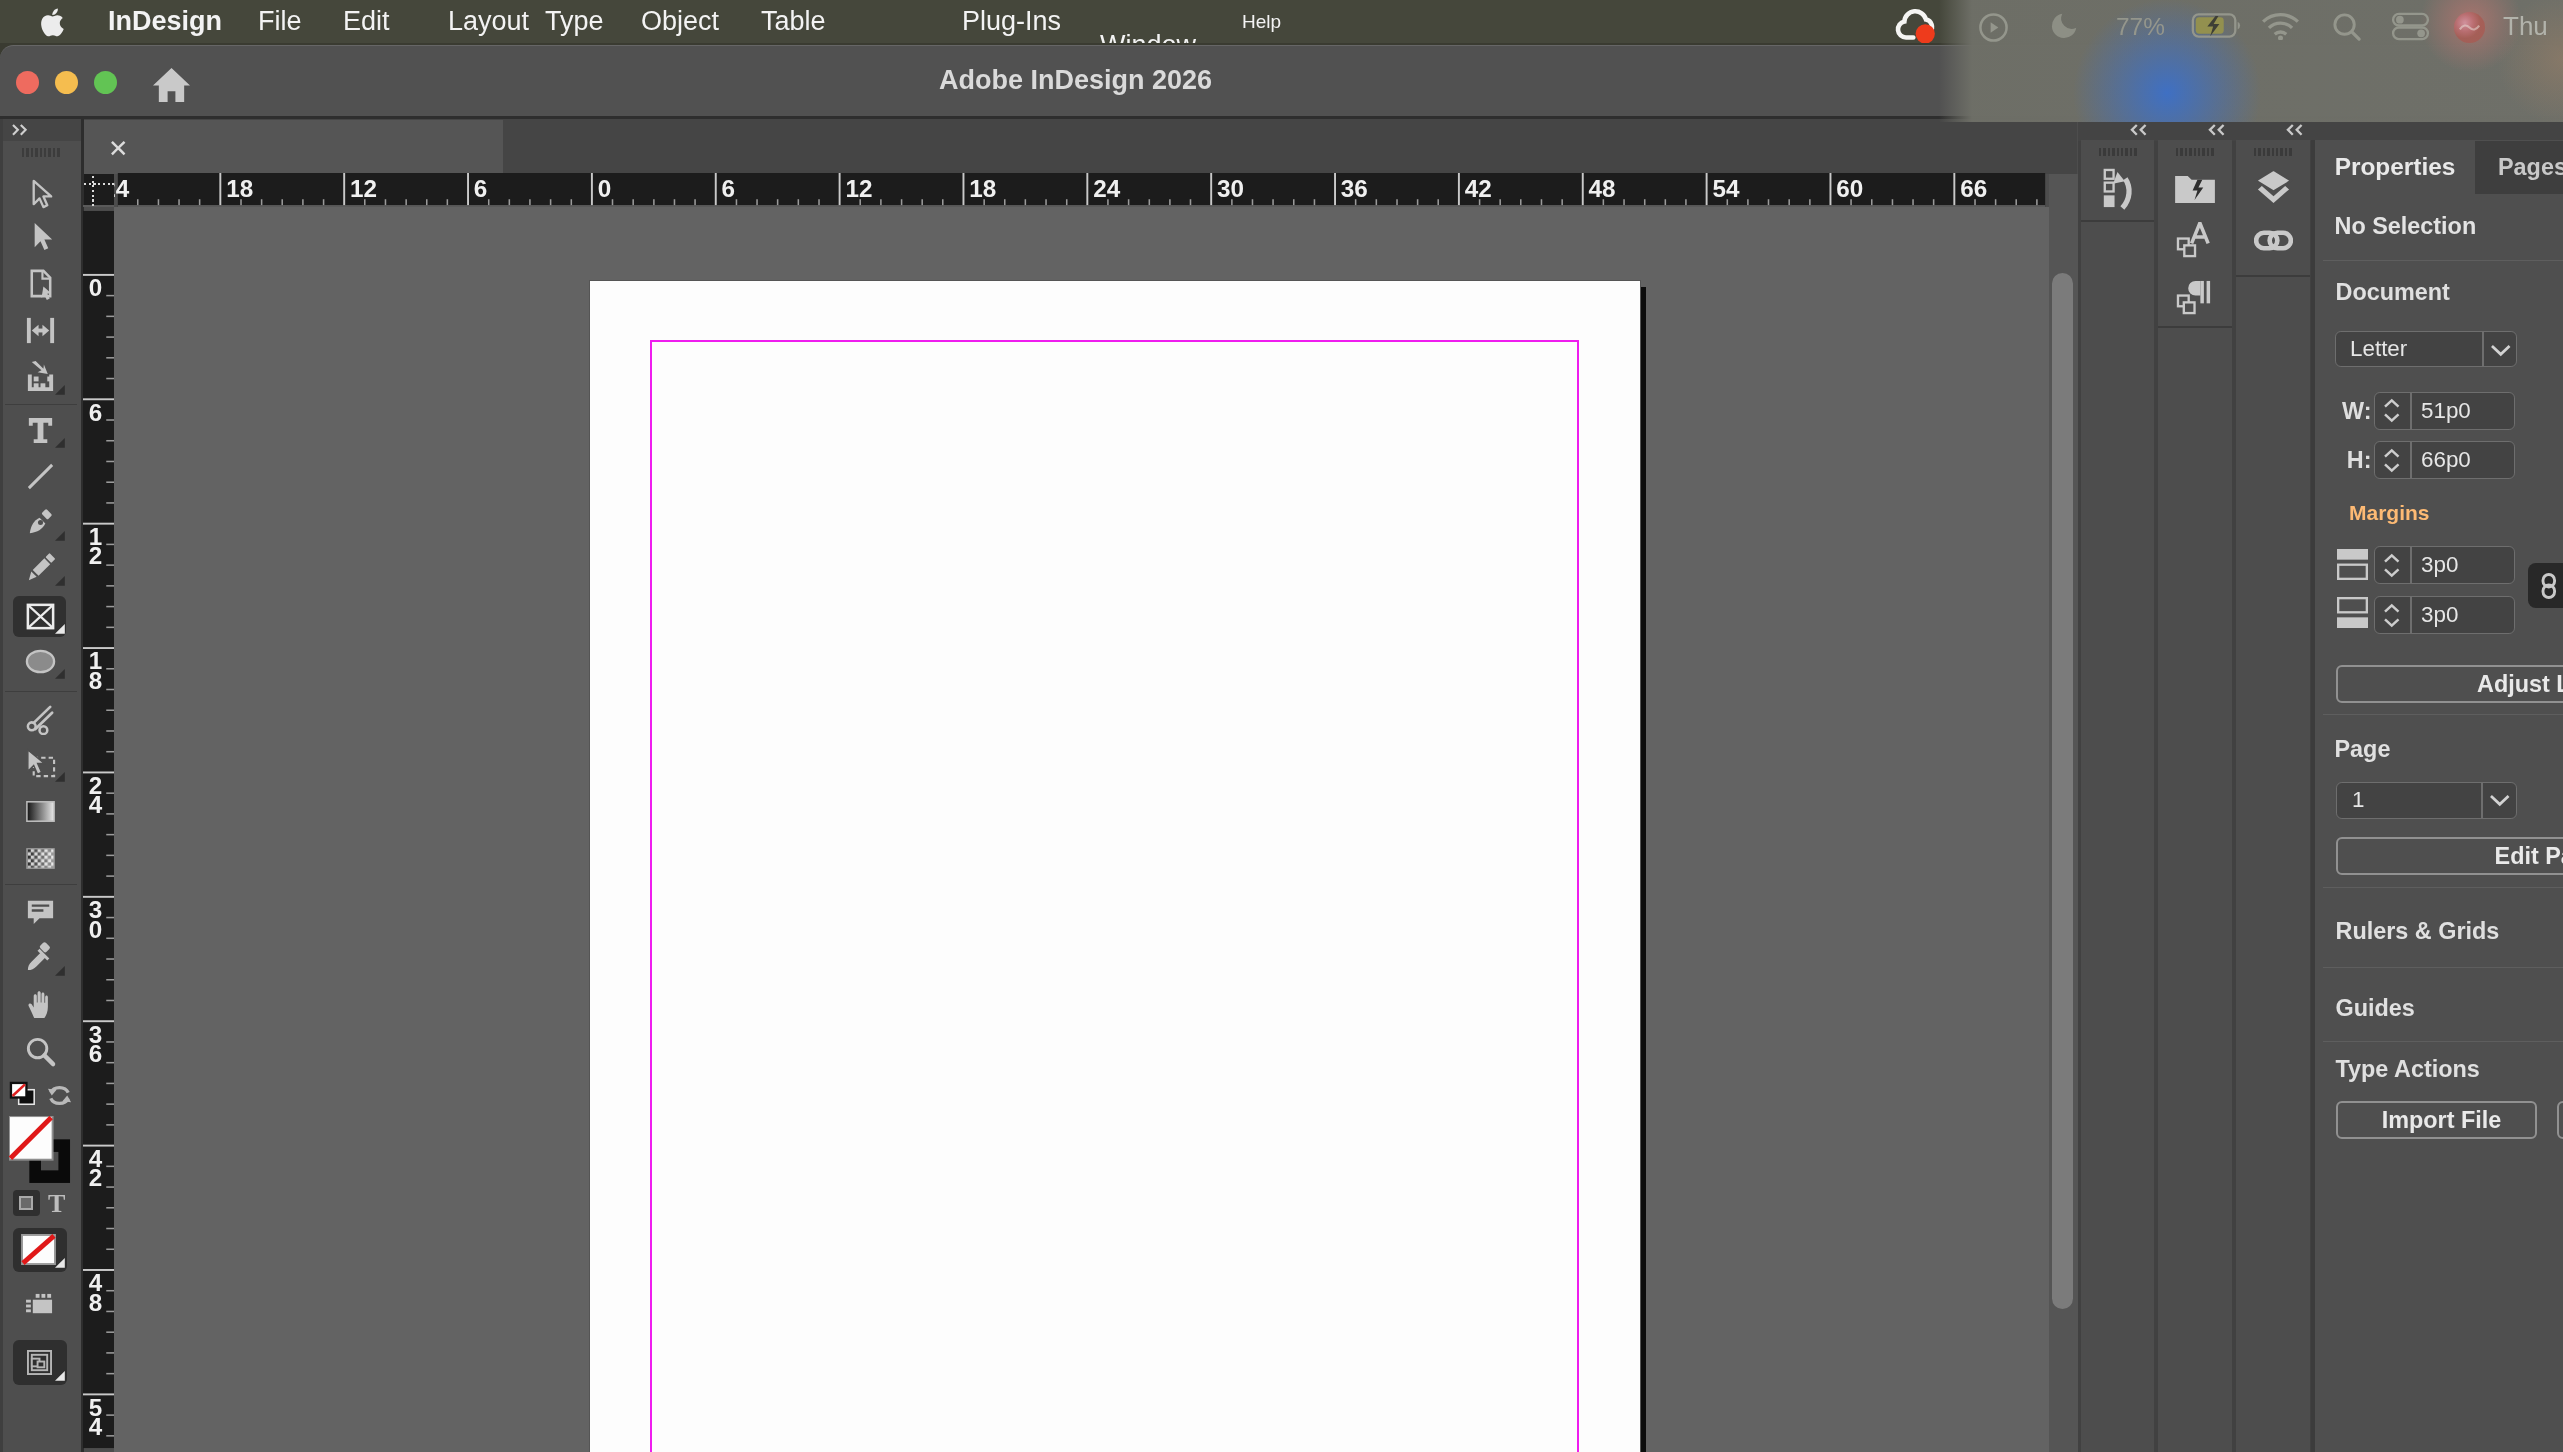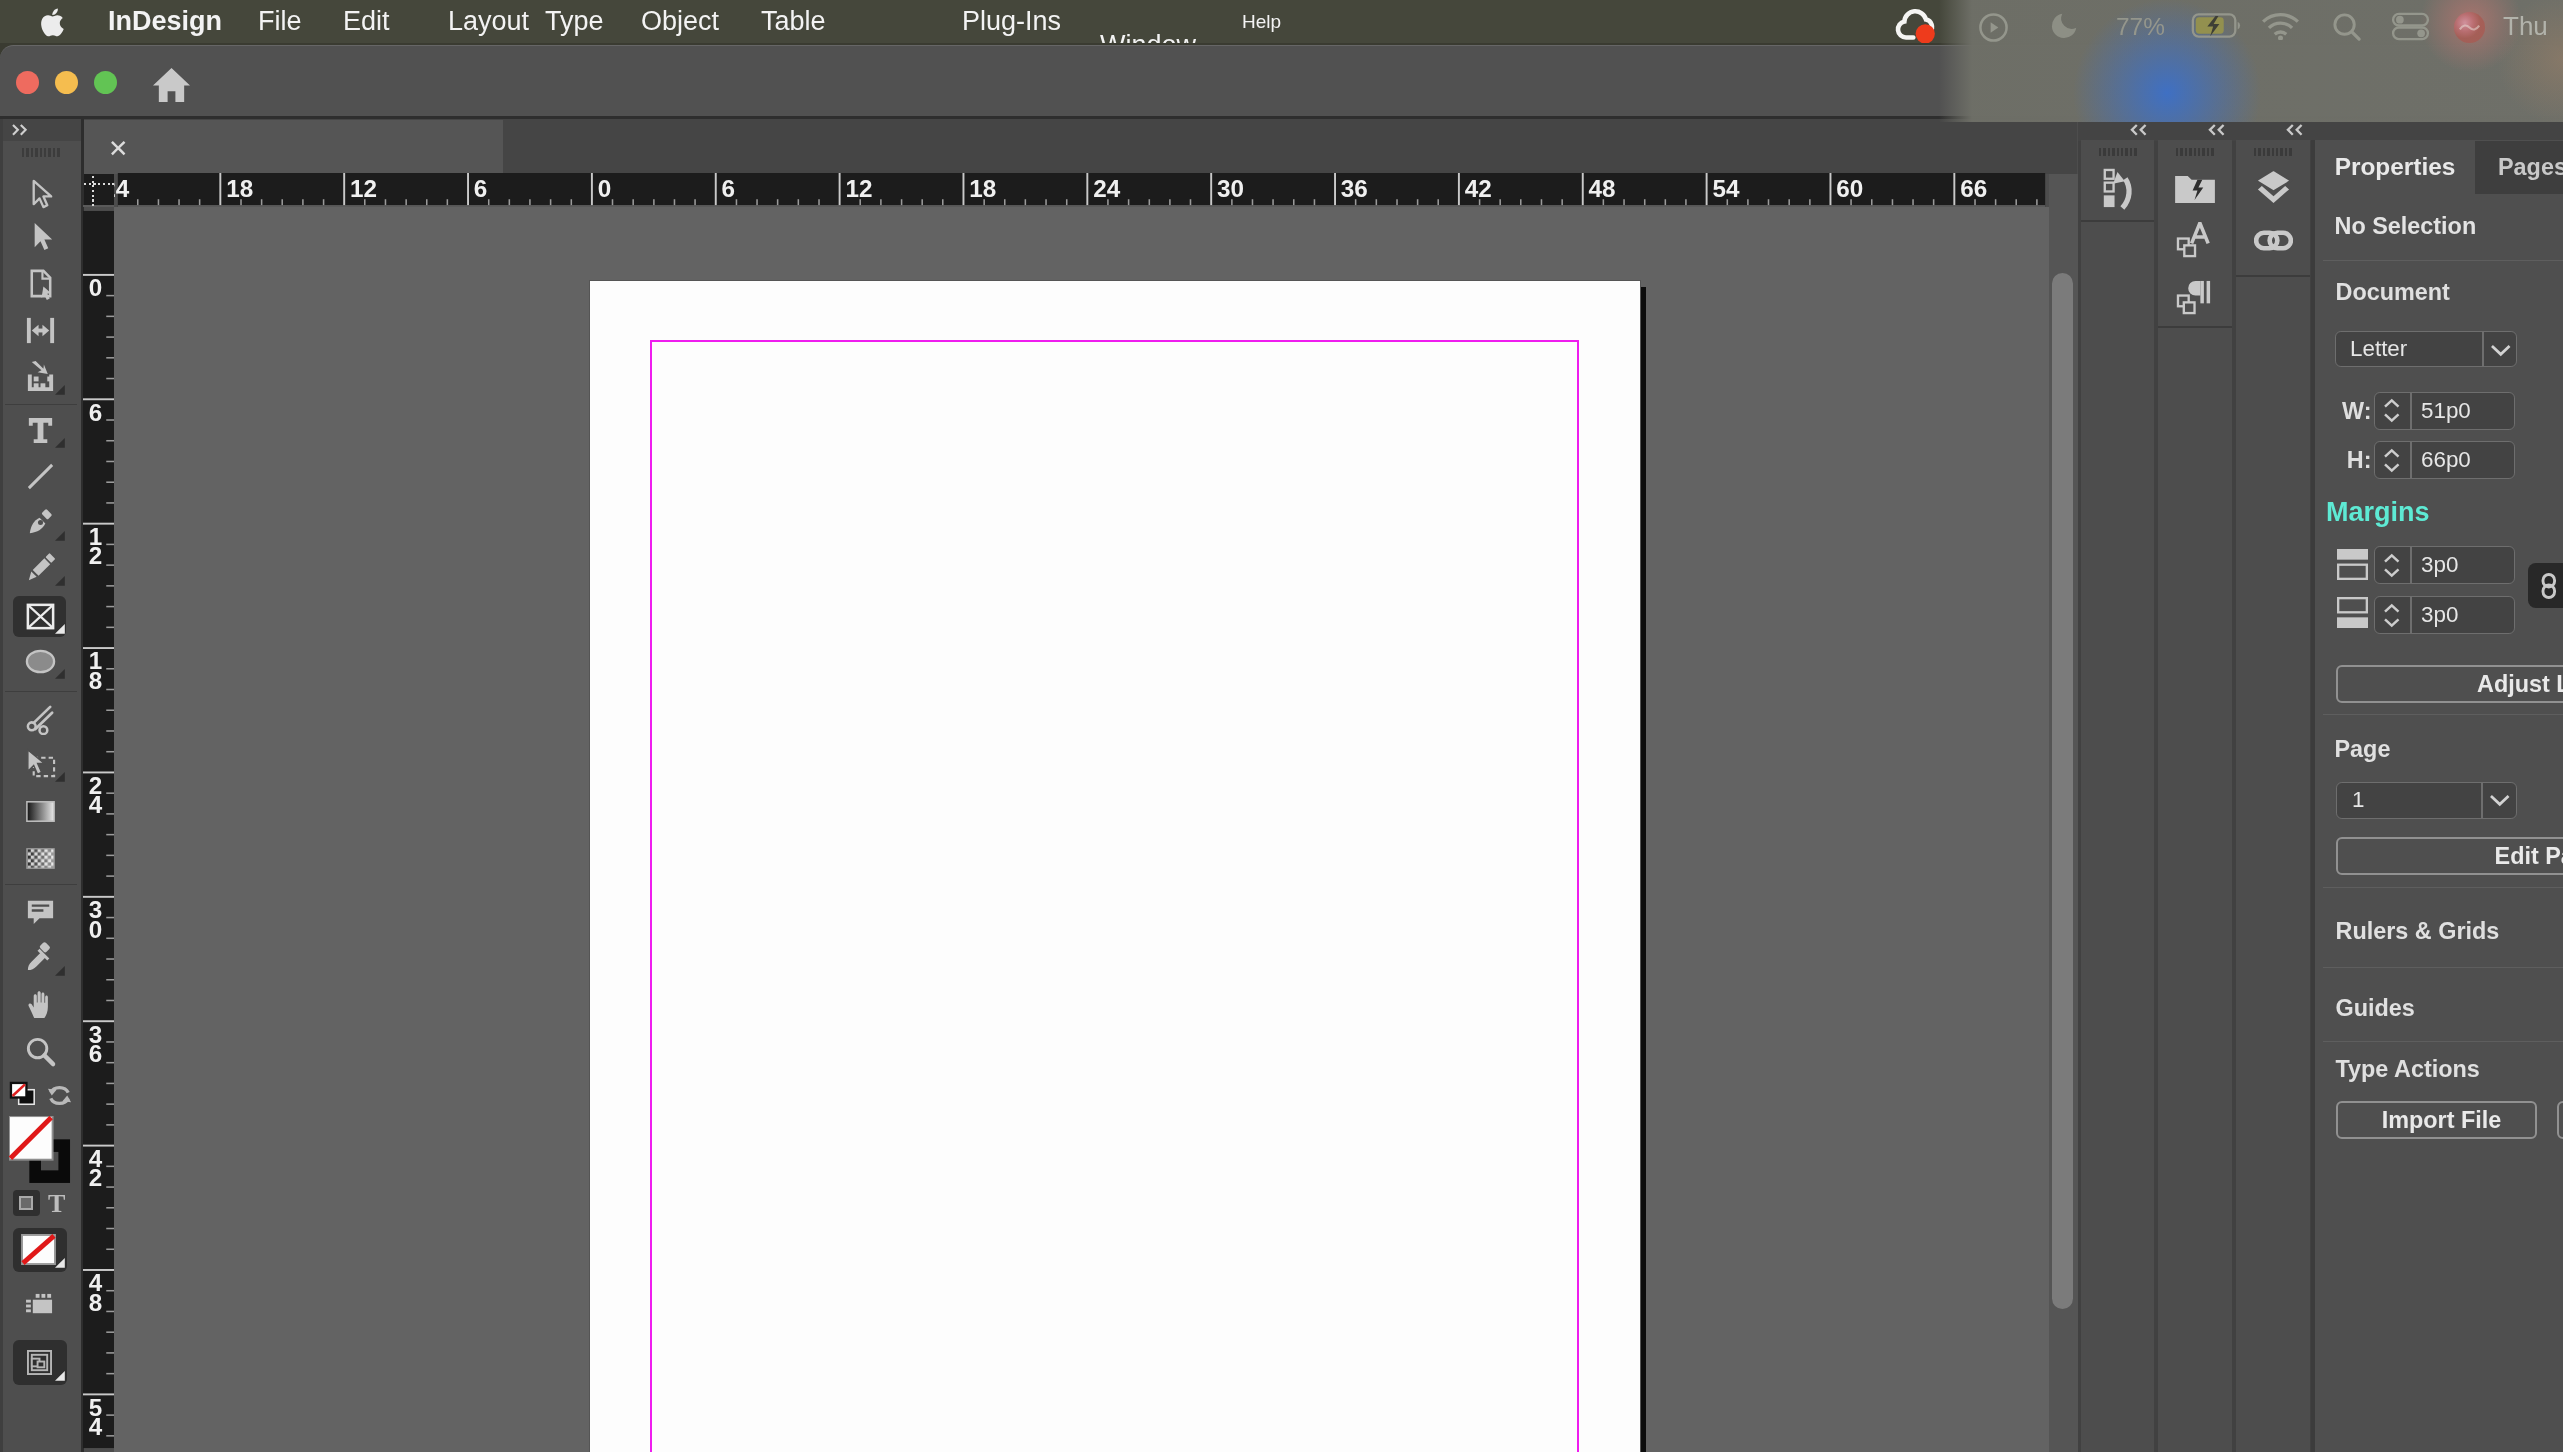--- a/index.html
+++ b/index.html
@@ -30,20 +30,21 @@
 <circle cx="33" cy="28" r="10.5" fill="#ee3b1c"></circle>
     </svg>
 <div class="abs" style="left:0;top:43px;width:2563px;height:13.7px;background:#3a3b31;"></div>
 <div class="abs" style="left:0;top:45px;width:2563px;height:73px;background:#515151;border-radius:13.7px 13.7px 0 0;border-top:1px solid #666;"></div>
 <div class="abs" style="left:15.6px;top:71px;width:23.4px;height:23.4px;border-radius:50%;background:#ee6b5f;"></div>
 <div class="abs" style="left:55px;top:71px;width:23.4px;height:23.4px;border-radius:50%;background:#f5bd4f;"></div>
 <div class="abs" style="left:94px;top:71px;width:23.4px;height:23.4px;border-radius:50%;background:#62c454;"></div>
 <svg class="abs" style="left:152px;top:66px;" width="39" height="38" viewBox="0 0 40 39">
 <path d="M20 2 L39 20 H33 V37 H24 V26 H16 V37 H7 V20 H1 Z" fill="#c9c9c9"></path>
     </svg>
+<div class="abs" style="left:929px;top:43px;width:293px;height:75px;line-height:75px;font-size:27px;font-weight:700;color:#dadada;text-align:center;">Adobe InDesign 2026</div>
 <div class="abs" style="left:0;top:116px;width:2563px;height:2.9px;background:#2e2e2e;"></div>
 <div class="abs" style="left:0;top:119px;width:82px;height:22.4px;background:#454545;"></div>
 <svg class="abs" style="left:10.7px;top:124px;" width="17.6" height="11.7" viewBox="0 0 18 12">
       <path d="M2 1 L7 6 L2 11 M10 1 L15 6 L10 11" fill="none" stroke="#cfcfcf" stroke-width="2.2"></path>
     </svg>
 <div class="abs" style="left:0;top:141px;width:82px;height:1311px;background:#4e4e4e;"></div>
 <div class="abs" style="left:81px;top:119px;width:2.9px;height:1333px;background:#2d2d2d;"></div>
 <div class="abs" style="left:21.5px;top:148px;width:39px;height:8.8px;background:repeating-linear-gradient(to right,#3c3c3c 0 2.4px,transparent 2.4px 4.4px);"></div>
 
 <svg class="abs" style="left:24.4px;top:178px;" width="33" height="33" viewBox="0 0 34 34">
@@ -498,21 +499,21 @@
       </svg>
 <div class="abs" style="left:106px;top:252px;height:38px;line-height:37px;font-size:22.4px;color:#e6e6e6;">51p0</div>
       <div class="abs" style="left:19.5px;top:301px;width:37px;height:38px;line-height:38px;font-size:23.4px;font-weight:700;color:#dedede;text-align:right;">H:</div>
 <div class="abs" style="left:59px;top:301px;width:141px;height:38px;background:#434343;border:1.5px solid #6e6e6e;border-radius:5.9px;"></div>
 <div class="abs" style="left:95px;top:302px;width:1.5px;height:36px;background:#6e6e6e;"></div>
 <svg class="abs" style="left:66px;top:307px;" width="21.5" height="27" viewBox="0 0 22 28">
         <path d="M4 10 L11 3.5 L18 10" fill="none" stroke="#cdcdcd" stroke-width="2.6"></path>
         <path d="M4 18 L11 24.5 L18 18" fill="none" stroke="#cdcdcd" stroke-width="2.6"></path>
       </svg>
 <div class="abs" style="left:106px;top:301px;height:38px;line-height:37px;font-size:22.4px;color:#e6e6e6;">66p0</div>
-      <div class="abs" style="left:11px;top:359px;height:27px;line-height:27px;font-size:27px;font-weight:700;color:#5eead4;">Margins</div>
+      <div class="abs" style="left:34px;top:359px;height:27px;line-height:27px;font-size:21px;font-weight:700;color:#fdba74;">Margins</div>
       <svg class="abs" style="left:21.5px;top:409px;" width="31" height="31" viewBox="0 0 32 32">
 <rect x="0" y="0" width="32" height="11" fill="#c9c9c9"></rect>
         <rect x="1.2" y="16.2" width="29.6" height="14.6" fill="none" stroke="#c9c9c9" stroke-width="2.4"></rect>
       </svg>
       <div class="abs" style="left:0;top:406px;width:0;height:38px;line-height:38px;font-size:23.4px;font-weight:700;color:#dedede;text-align:right;"></div>
 <div class="abs" style="left:59px;top:406px;width:141px;height:38px;background:#434343;border:1.5px solid #6e6e6e;border-radius:5.9px;"></div>
 <div class="abs" style="left:95px;top:407px;width:1.5px;height:36px;background:#6e6e6e;"></div>
 <svg class="abs" style="left:66px;top:412px;" width="21.5" height="27" viewBox="0 0 22 28">
         <path d="M4 10 L11 3.5 L18 10" fill="none" stroke="#cdcdcd" stroke-width="2.6"></path>
         <path d="M4 18 L11 24.5 L18 18" fill="none" stroke="#cdcdcd" stroke-width="2.6"></path>

